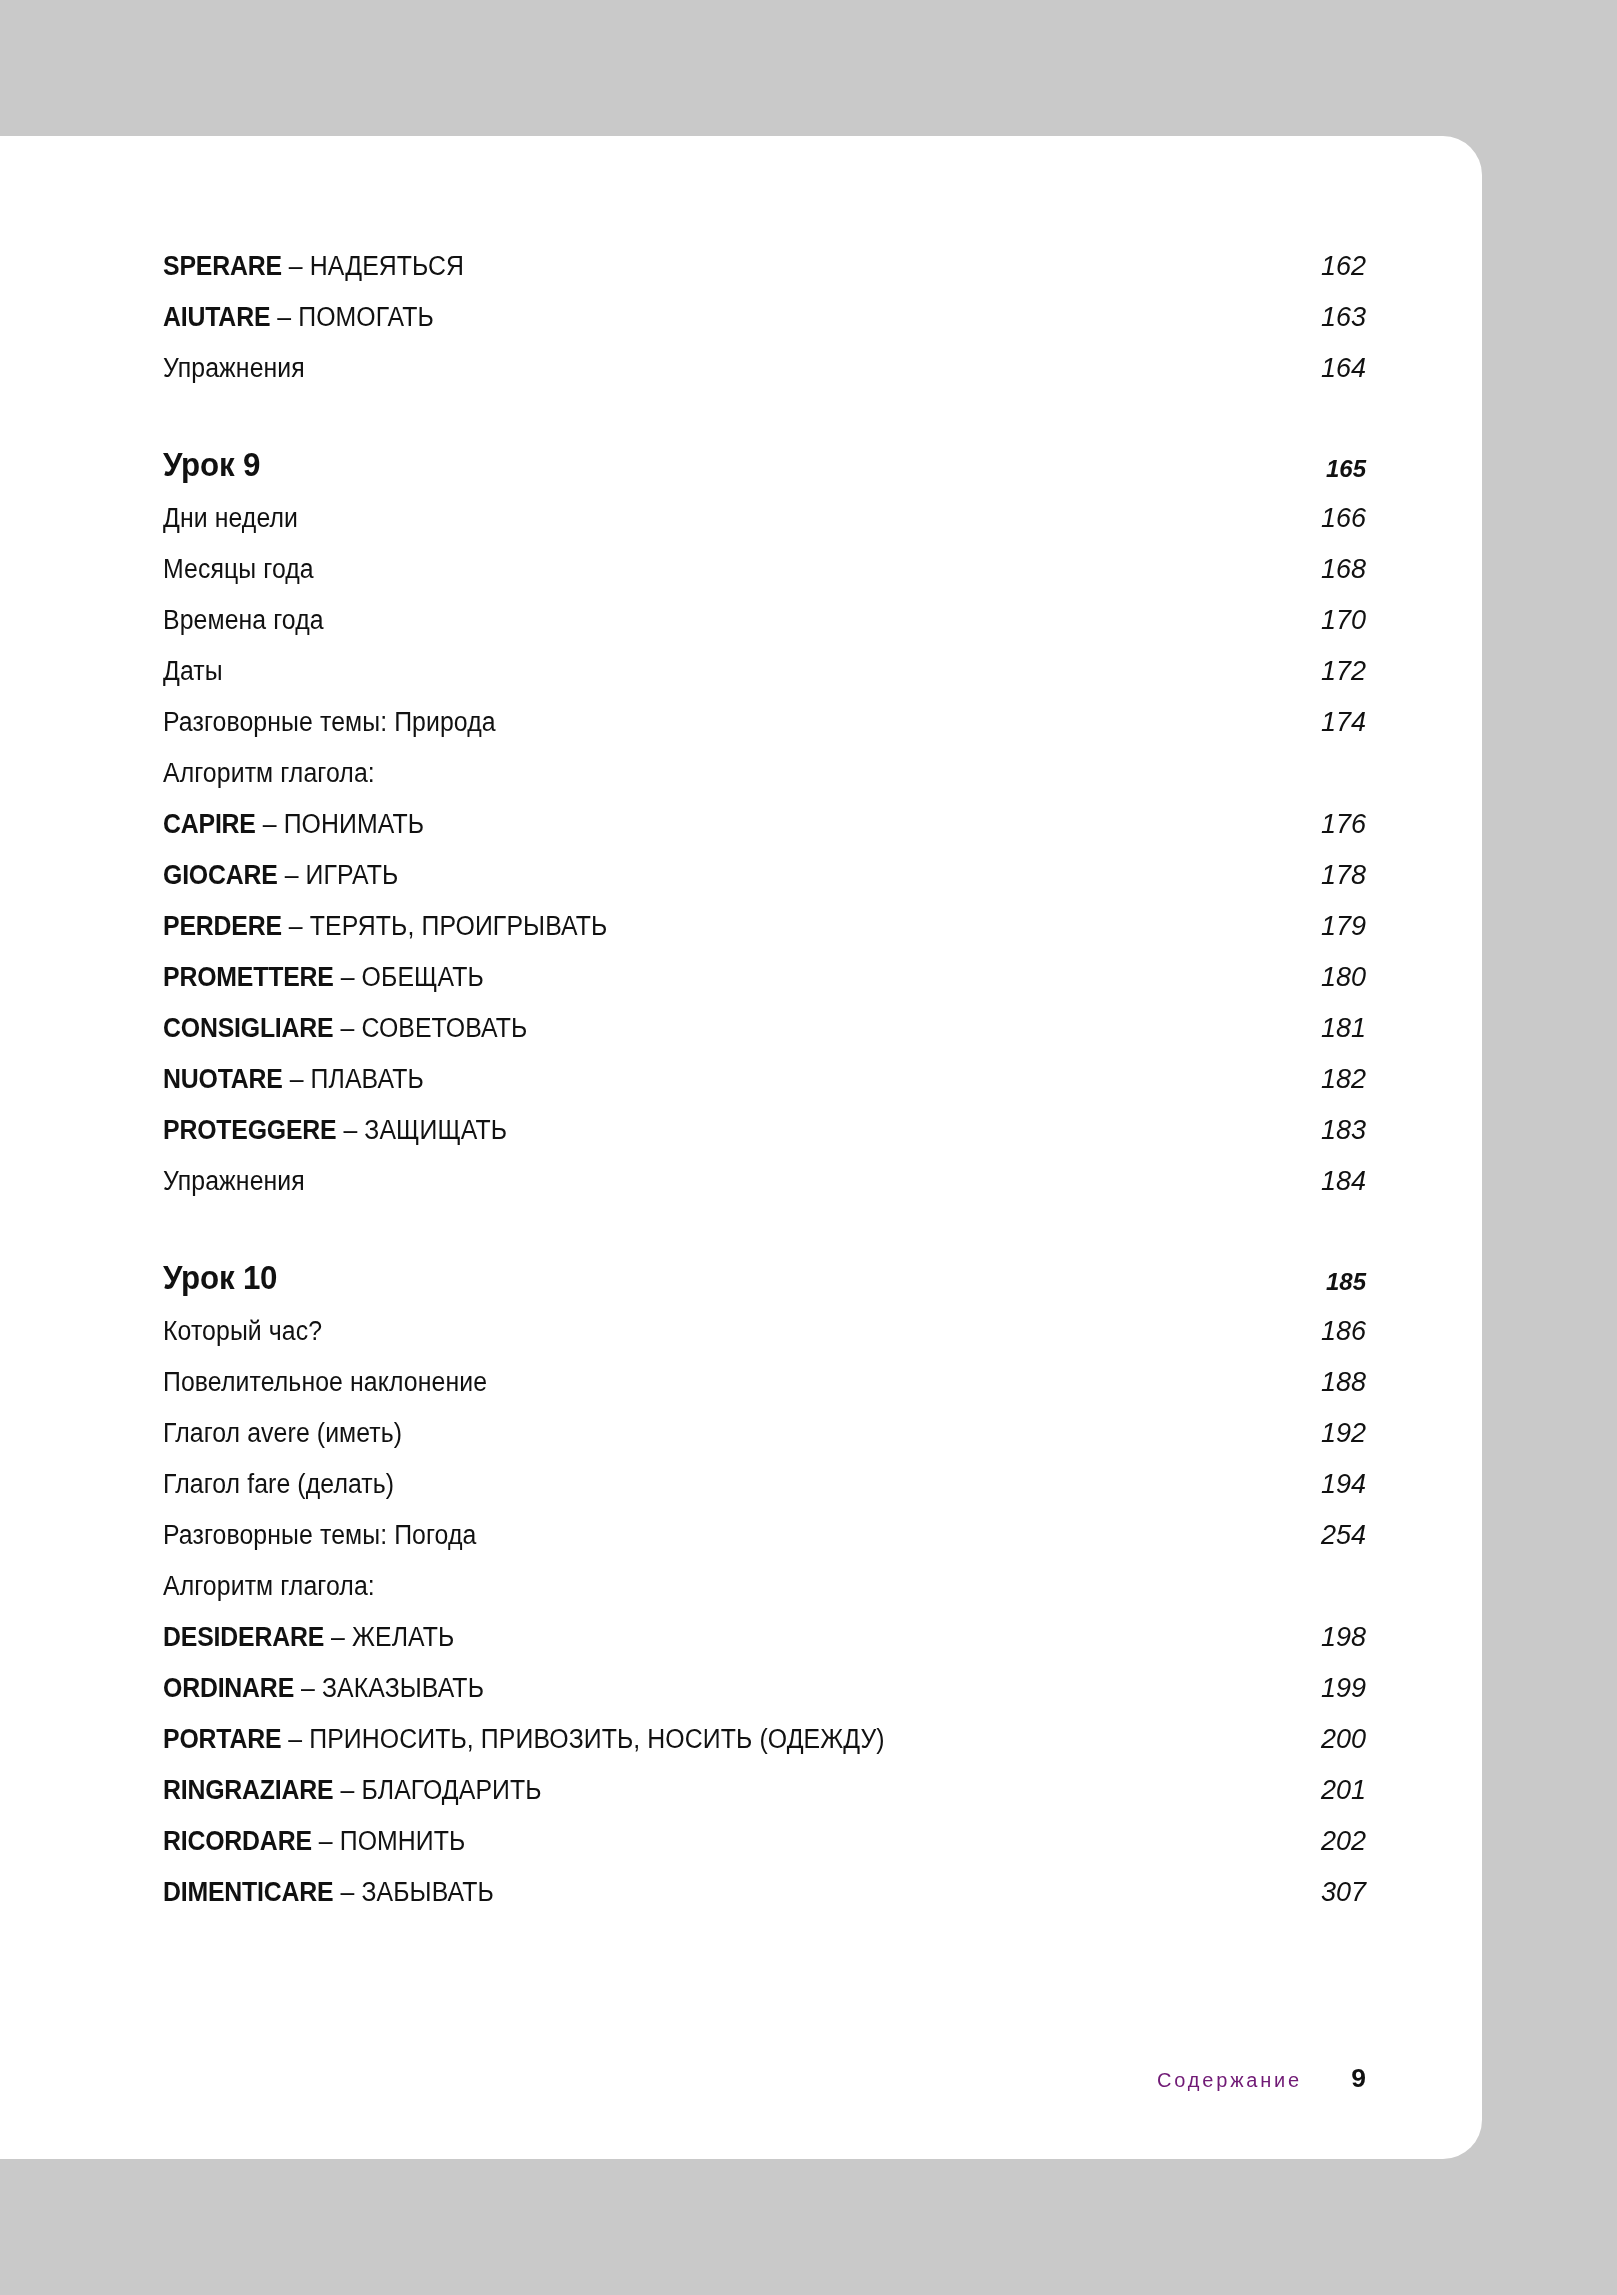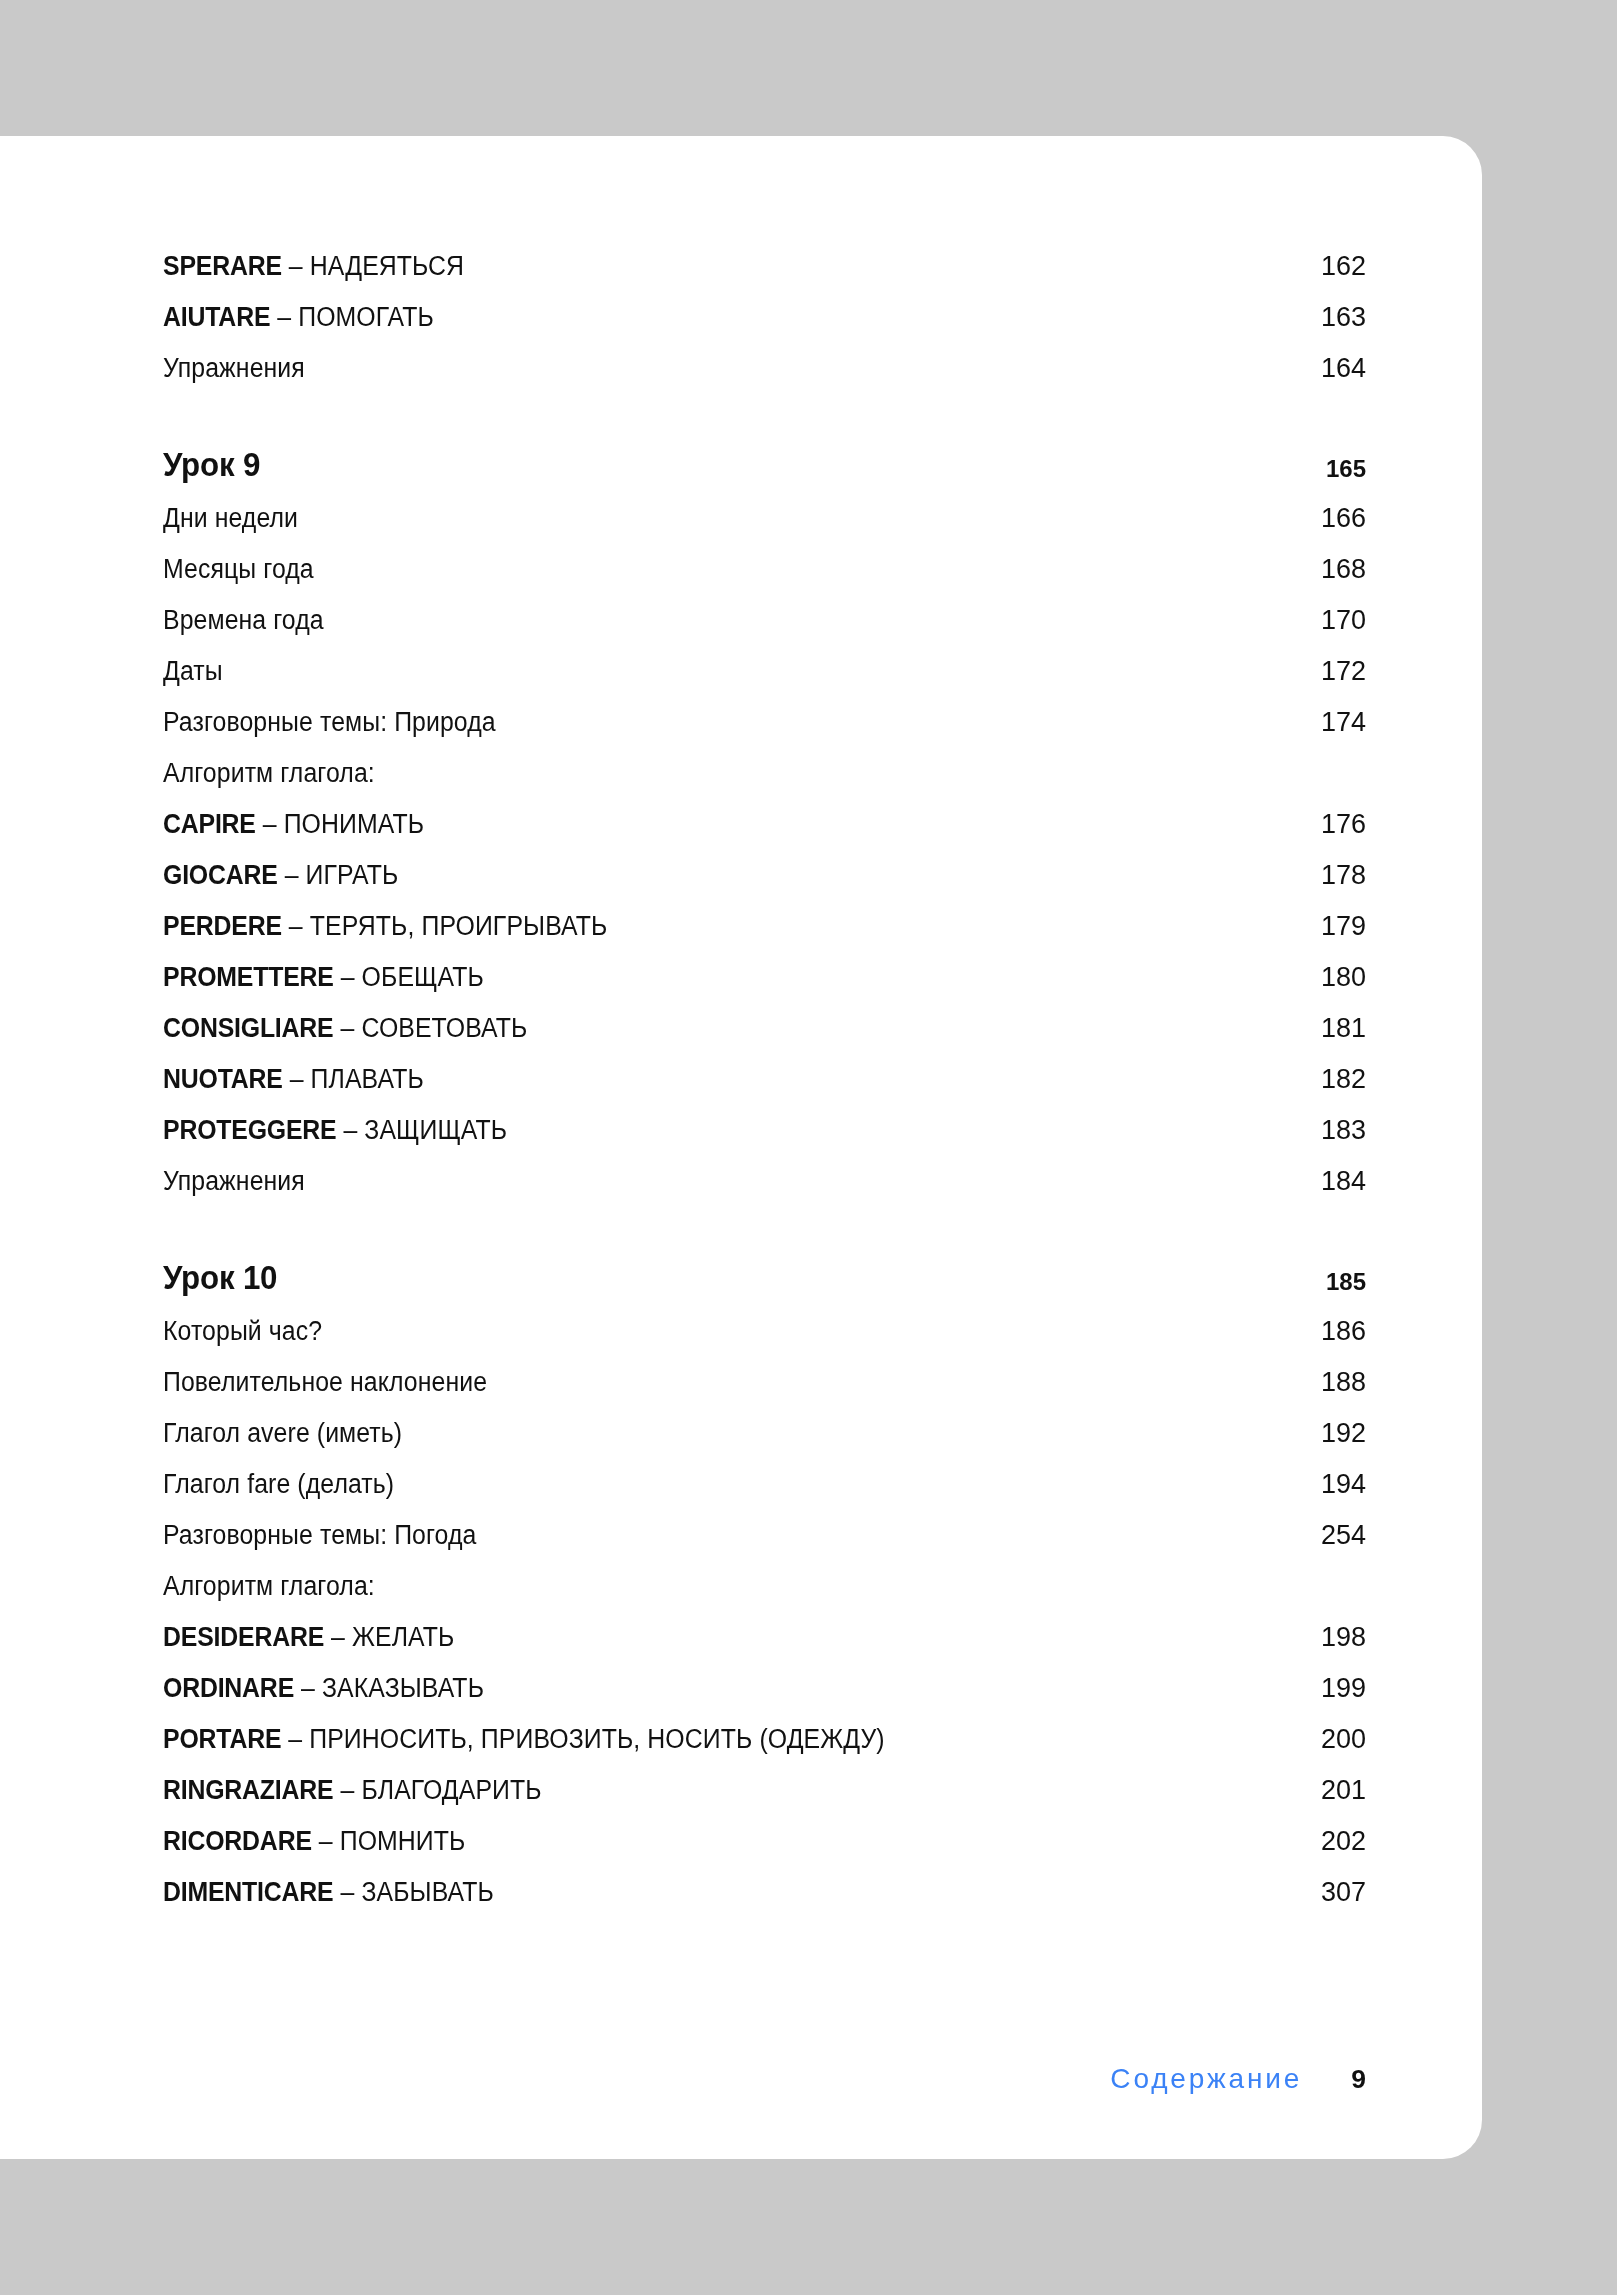--- a/index.html
+++ b/index.html
@@ -51,20 +51,21 @@
     transform: scaleX(0.92);
     transform-origin: left center;
   }
   .toc-row .pagenum {
     flex: 0 0 auto;
     font-size: 27px;
     line-height: 1;
     color: #111111;
     text-align: right;
     min-width: 81px;
+    font-style: italic;
   }
 
   
   .entry .verb {
     font-weight: 700;
     letter-spacing: -0.2px;
   }
   .entry .dash {
     font-weight: 400;
   }
@@ -95,23 +96,23 @@
   #footer {
     position: absolute;
     left: 216px;
     top: 1927px;
     width: 1203px;
     display: flex;
     justify-content: flex-end;
     align-items: baseline;
   }
   #footer .footer-label {
-    font-size: 28px;
+    font-size: 20px;
     letter-spacing: 2.8px;
-    color: #3b82f6;
+    color: #701a75;
   }
   #footer .footer-page {
     font-size: 26.5px;
     font-weight: 700;
     color: #111111;
     margin-left: 32px;
     min-width: 32px;
     text-align: right;
   }
 </style>

